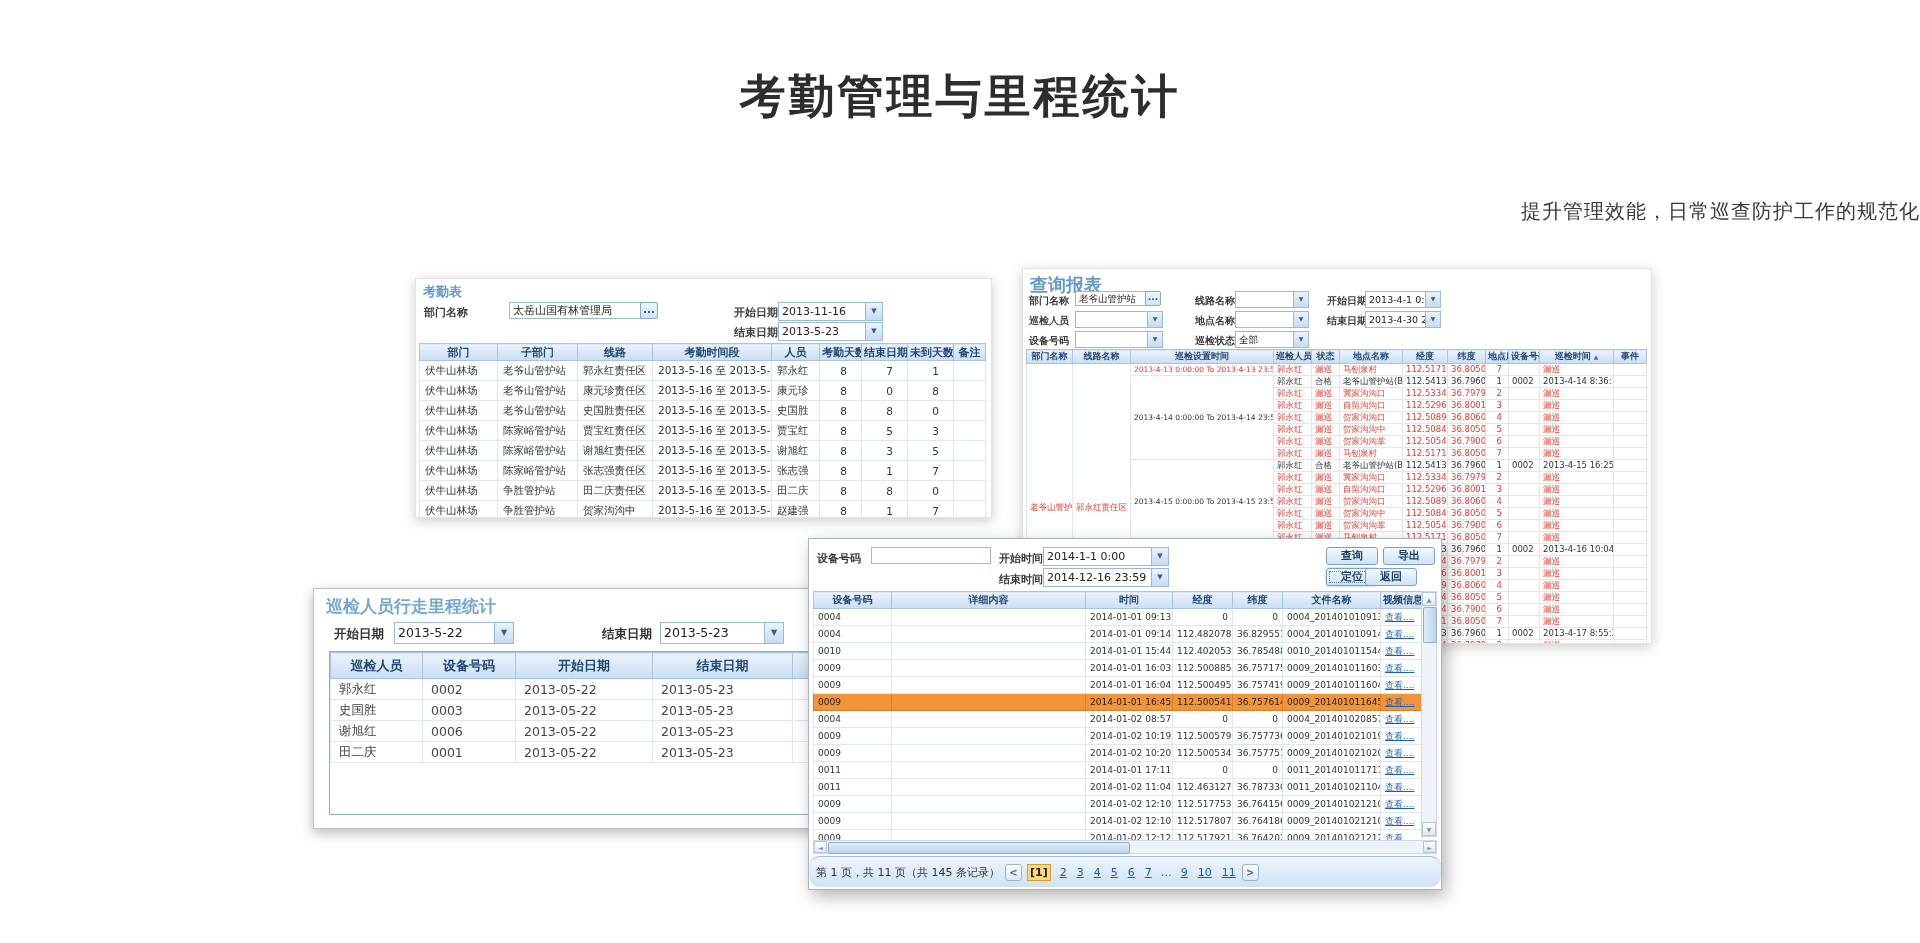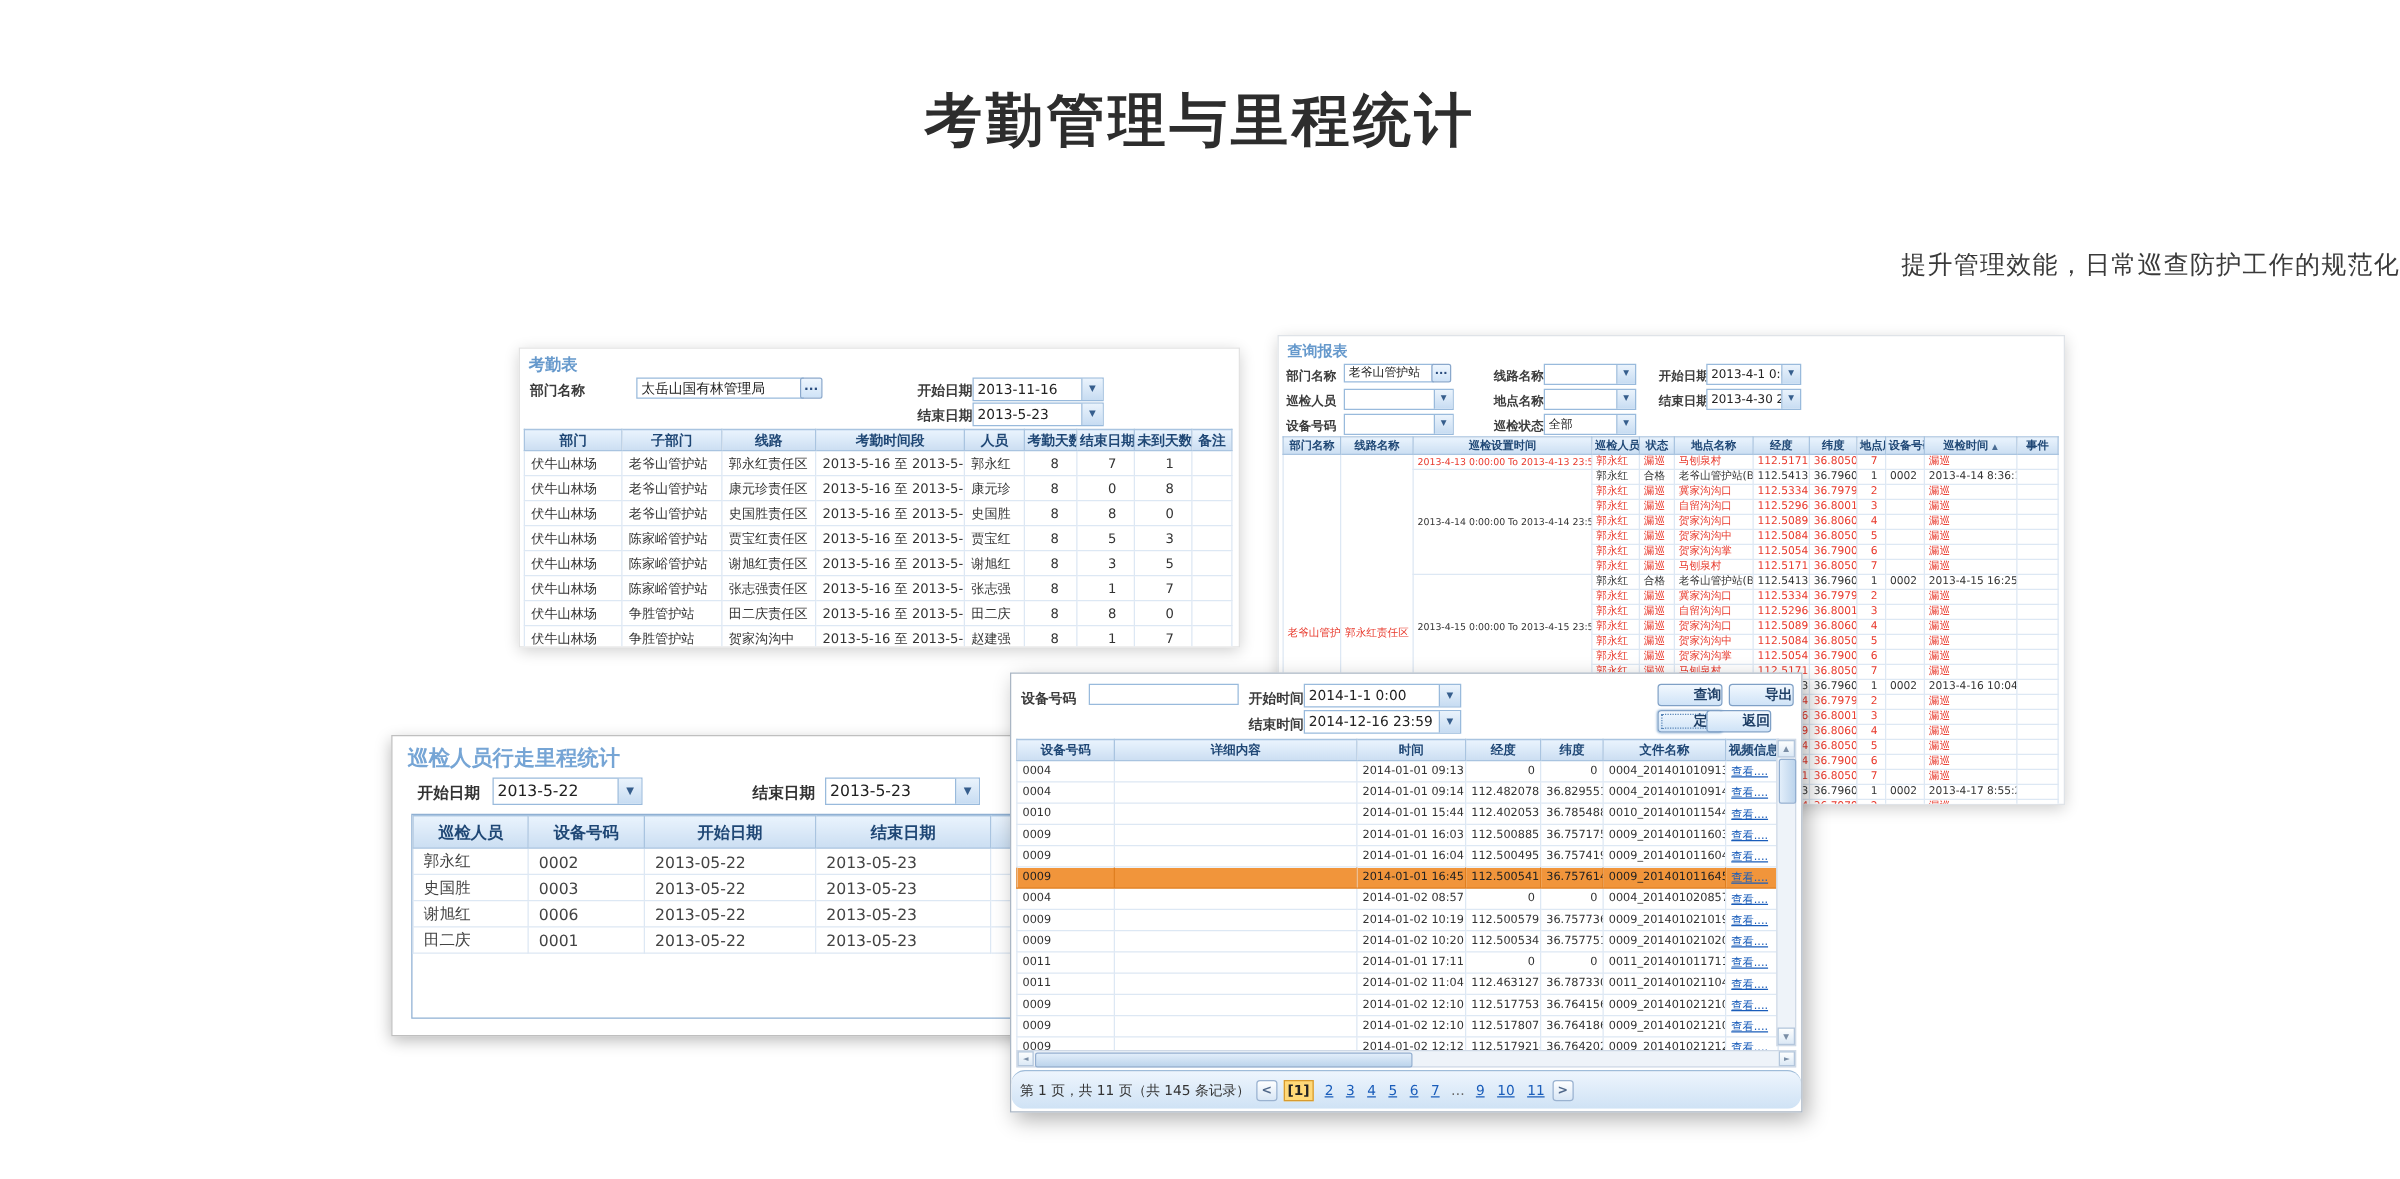--- a/index.html
+++ b/index.html
@@ -69,21 +69,21 @@
 
   .dev-grid{left:4px;top:52px;width:609px;border:1px solid #8fa9c8;}
   .dev-grid th{height:16px;font-size:10px;}
   .dev-grid td{height:16px;font-size:9px;padding:0 4px;}
   .dev-grid td.rnum{text-align:right;}
   .dev-grid tr.hl td{background:#f1953b;border-color:#e07f20;color:#222;}
   a.view-link{color:#1a5dba;text-decoration:underline;font-size:9px;cursor:pointer;}
 
   .btn{position:absolute;width:52px;height:18px;background:linear-gradient(#f2f8fe,#cfe3f7);
     border:1px solid #7fa0c6;border-radius:3px;font-size:11px;font-weight:bold;color:#1f3f66;
-    text-align:right;line-height:16px;box-sizing:border-box;cursor:pointer;}
+    text-align:center;line-height:16px;box-sizing:border-box;cursor:pointer;}
   .btn.focused{outline:1px dotted #5b87b8;outline-offset:-4px;box-shadow:0 0 2px #6f9cc9;}
 
   .vscroll{position:absolute;left:612px;top:52px;width:16px;height:246px;background:#eef3f9;
     border:1px solid #cfd9e6;box-sizing:border-box;}
   .hscroll{position:absolute;left:4px;top:301px;width:624px;height:14px;background:#eef3f9;
     border:1px solid #cfd9e6;box-sizing:border-box;}
   .sc-btn{position:absolute;background:linear-gradient(#fdfefe,#dce9f6);border:1px solid #b3c6dc;
     color:#7a8ea6;text-align:center;box-sizing:border-box;}
   .vs-thumb{position:absolute;top:15px;left:1px;width:12px;height:34px;
     background:linear-gradient(90deg,#e2eefa,#bcd4ec);border:1px solid #92aed0;border-radius:2px;}
@@ -103,21 +103,21 @@
 
   .panel-att{left:415px;top:278px;width:575px;height:238px;border:1px solid #e3e3e3;
     box-shadow:0 3px 12px rgba(0,0,0,.20);z-index:2;}
   .panel-rep{left:1022px;top:268px;width:628px;height:374px;border:1px solid #dfe3e8;
     box-shadow:0 3px 12px rgba(0,0,0,.20);z-index:1;}
   .panel-mil{left:313px;top:588px;width:548px;height:239px;border:1px solid #bfbfbf;
     box-shadow:0 4px 12px rgba(0,0,0,.28);z-index:3;}
   .panel-mil .panel-title{left:12px;top:6px;font-size:17px;color:#76a5d5;}
   .panel-dev{left:808px;top:538px;width:632px;height:350px;border:1px solid #aab6c4;
     box-shadow:4px 6px 16px rgba(0,0,0,.30);z-index:4;}
-  .panel-rep .panel-title{font-size:12px;}
+  .panel-rep .panel-title{font-size:18px;}
 </style>
 </head>
 <body>
 
 <div class="page-title">考勤管理与里程统计</div>
 <div class="page-subtitle">提升管理效能，日常巡查防护工作的规范化</div>
 
 <section class="panel panel-att">
   <div class="panel-title">考勤表</div>
   <div class="fl" style="left:8px;top:26px">部门名称</div>

